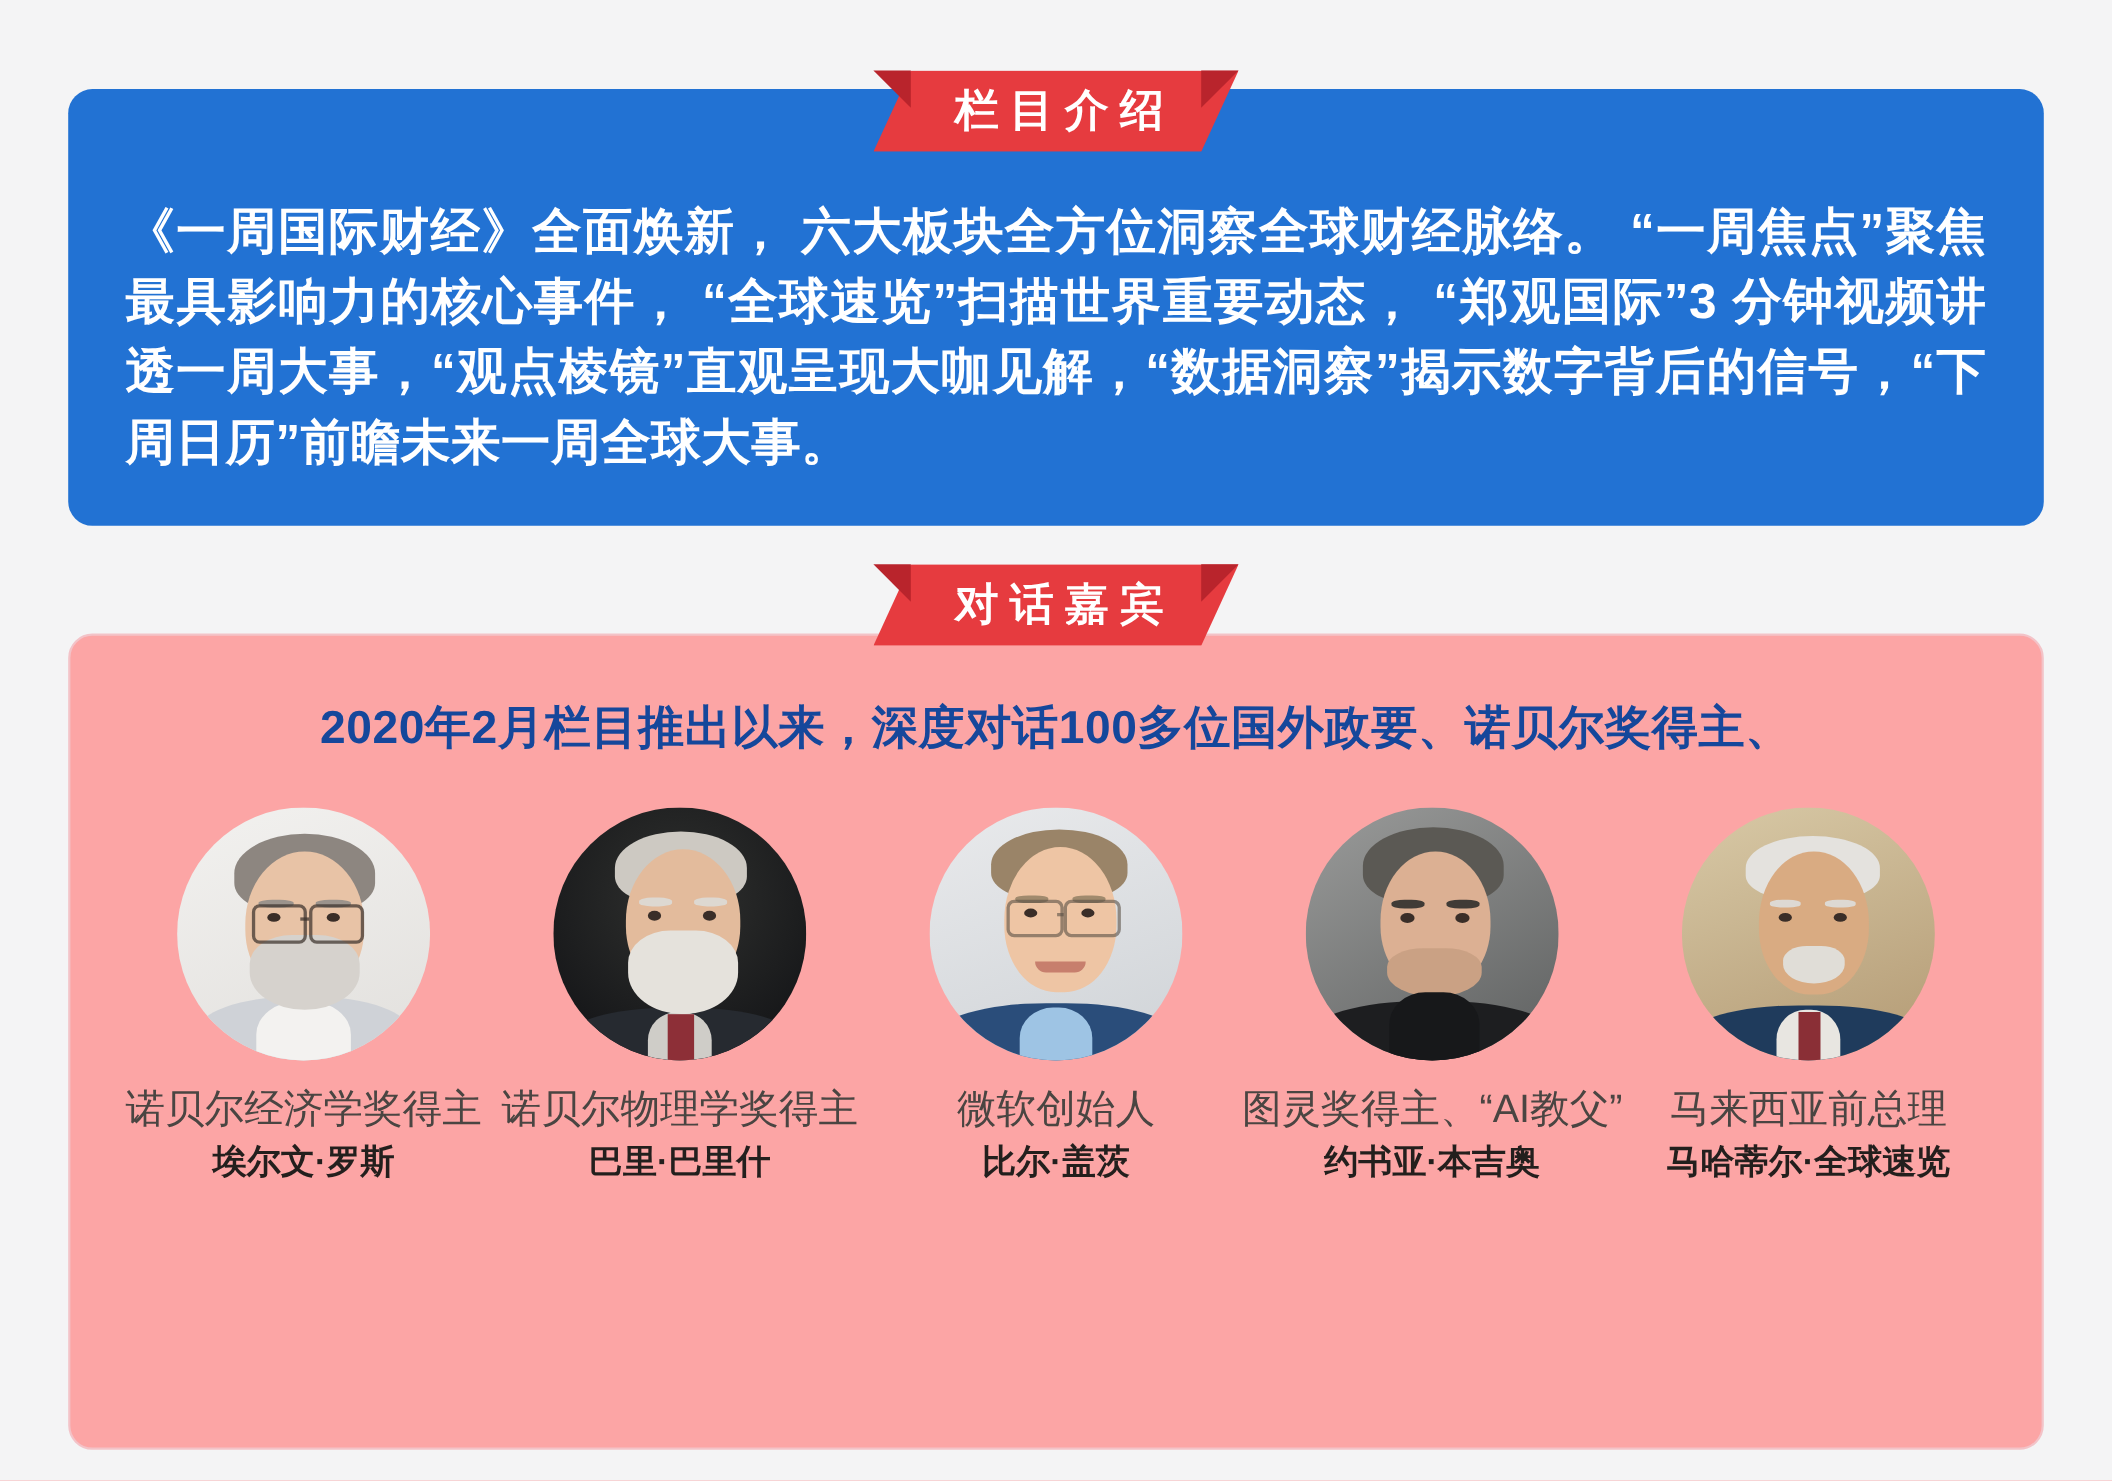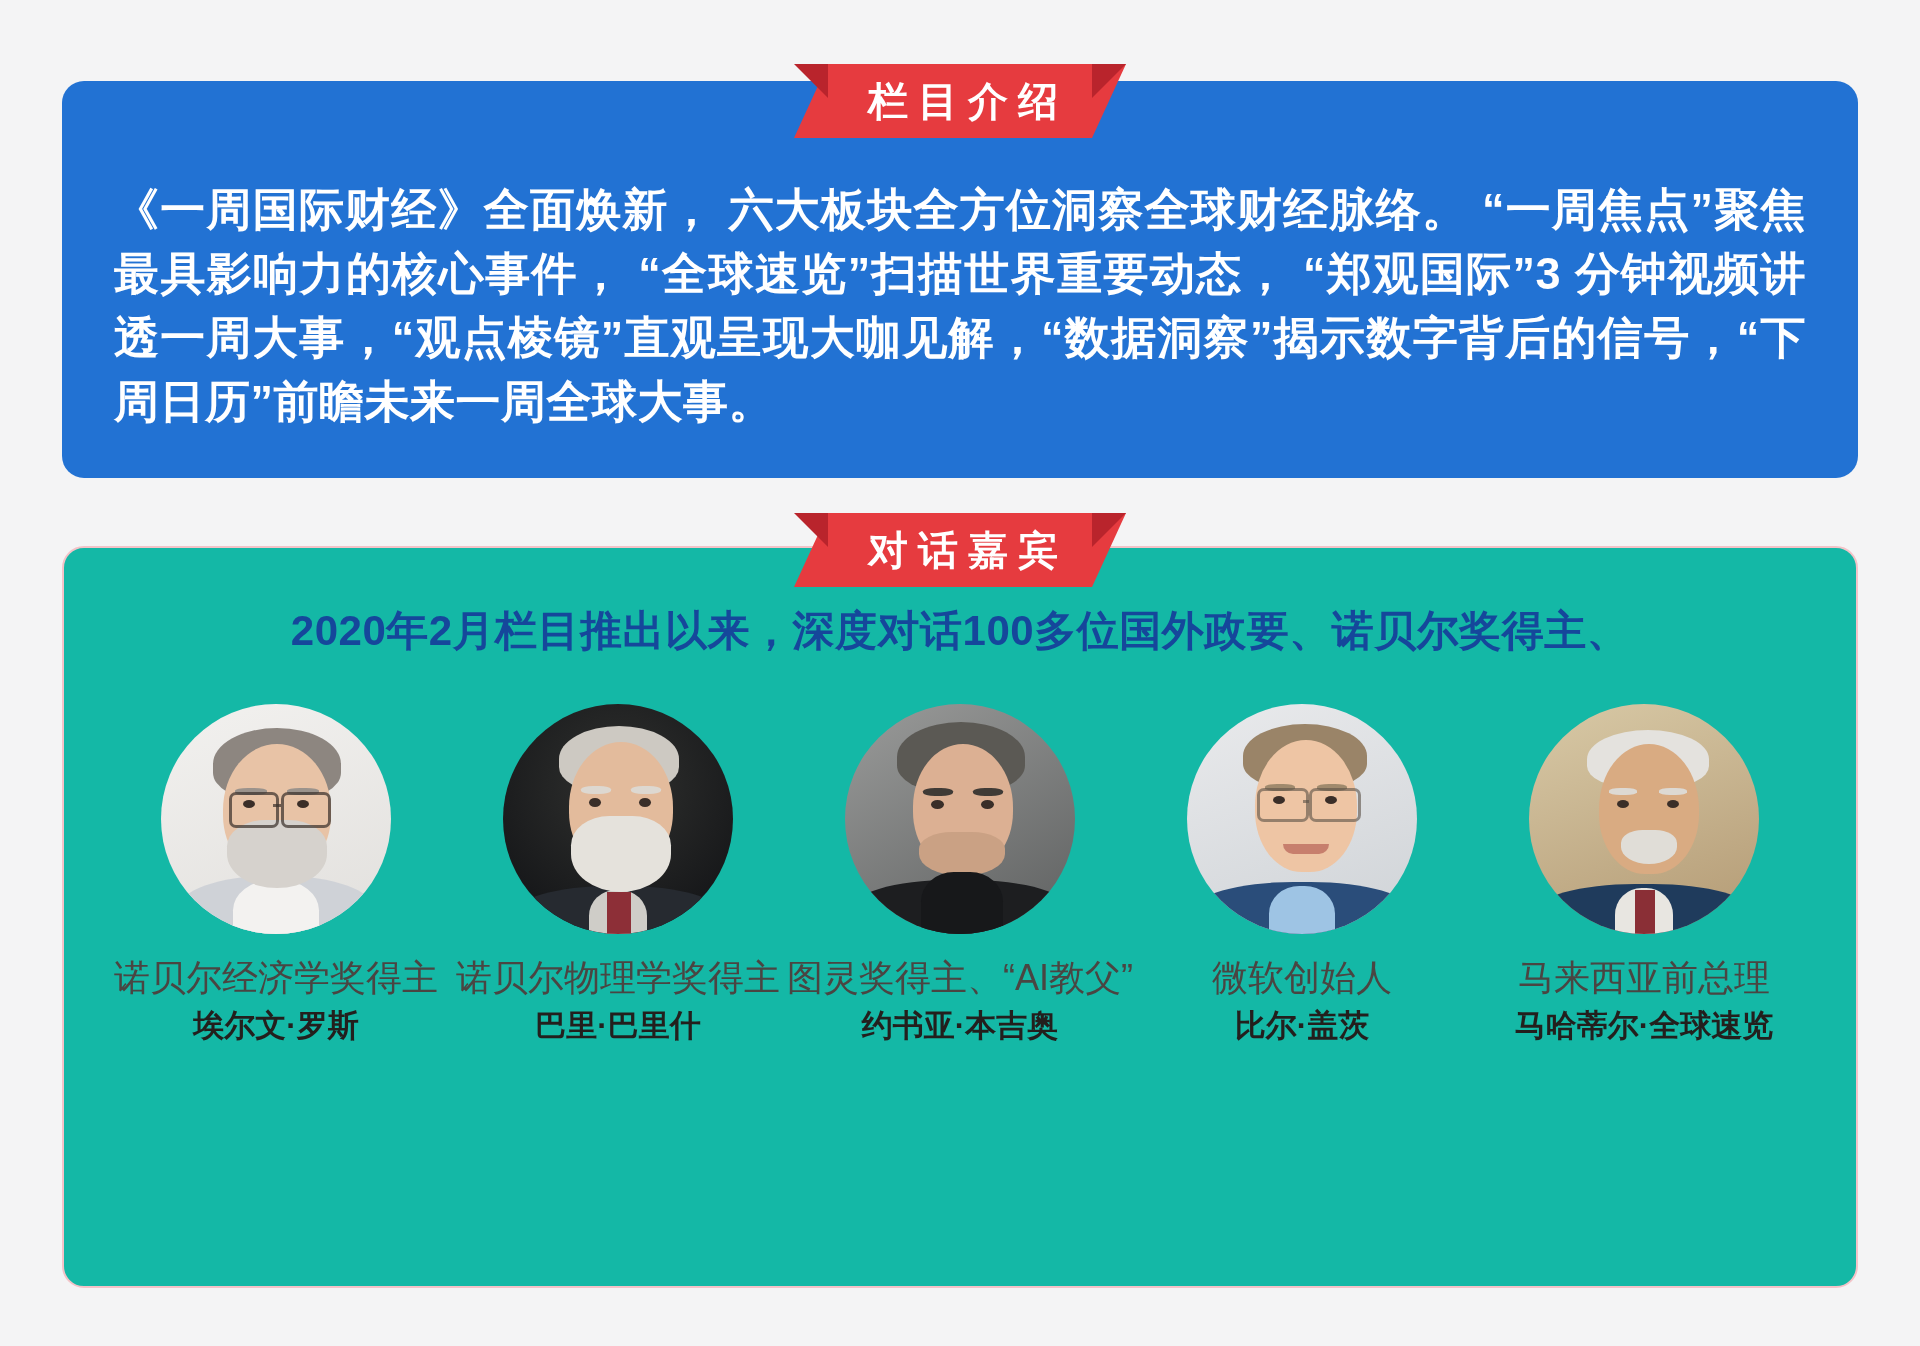--- a/index.html
+++ b/index.html
@@ -77,23 +77,23 @@
     font-weight:bold;
     line-height:64px;
     letter-spacing:0.5px;
     text-align:justify;
     margin-top:43px;
   }
 
   
   .guests-panel{
     position:absolute;
-    left:62px;top:546px;
+    left:62px;top:576px;
     width:1796px;height:742px;
-    background:#14b8a6;
+    background:#fca5a5;
     border:2px solid #f3c3c8;
     border-radius:22px;
     box-sizing:border-box;
     z-index:1;
   }
   .guests-heading{
     margin-top:52px;
     text-align:center;
     color:#15479b;
     font-size:42px;
@@ -205,57 +205,57 @@
         <div class="p-eye" style="left:86px;top:94px;width:12px;height:9px;"></div>
         <div class="p-eye" style="left:136px;top:94px;width:12px;height:9px;"></div>
         <div class="p-bar" style="left:104px;top:188px;width:24px;height:54px;background:#8d2f37;"></div>
       </div>
       <div class="guest-role">诺贝尔物理学奖得主</div>
       <div class="guest-name">巴里·巴里什</div>
     </div>
 
     <div class="guest">
       <div class="avatar">
-        <div class="p-bg" style="background:linear-gradient(150deg,#9a9b9a 0%,#5e6060 100%);"></div>
-        <div class="p-body" style="left:4px;top:176px;width:222px;height:66px;background:#1d1e20;"></div>
-        <div class="p-hair" style="left:52px;top:18px;width:128px;height:70px;background:#5b5954;"></div>
-        <div class="p-head" style="left:68px;top:40px;width:100px;height:126px;background:#dcb093;"></div>
-        <div class="p-beard" style="left:74px;top:128px;width:86px;height:44px;background:#caa184;"></div>
-        <div class="p-brow" style="left:78px;top:84px;width:30px;height:8px;background:#403b36;"></div>
-        <div class="p-brow" style="left:128px;top:84px;width:30px;height:8px;background:#403b36;"></div>
-        <div class="p-eye" style="left:86px;top:96px;width:13px;height:9px;"></div>
-        <div class="p-eye" style="left:136px;top:96px;width:13px;height:9px;"></div>
-        <div class="p-body" style="left:76px;top:168px;width:82px;height:74px;background:#17181a;border-radius:40% 40% 0 0;"></div>
-      </div>
-      <div class="guest-role">图灵奖得主、“AI教父”</div>
-      <div class="guest-name">约书亚·本吉奥</div>
-    </div>
-
-    <div class="guest">
-      <div class="avatar">
         <div class="p-bg" style="background:linear-gradient(160deg,#e9eaec 0%,#cfd3d7 100%);"></div>
         <div class="p-body" style="left:6px;top:178px;width:218px;height:64px;background:#2a4d7a;"></div>
         <div class="p-body" style="left:82px;top:182px;width:66px;height:60px;background:#9ec4e4;"></div>
         <div class="p-hair" style="left:56px;top:20px;width:124px;height:64px;background:#9a8468;"></div>
         <div class="p-head" style="left:68px;top:36px;width:102px;height:132px;background:#eec5a4;"></div>
         <div class="p-brow" style="left:78px;top:80px;width:30px;height:7px;background:#a08a6d;"></div>
         <div class="p-brow" style="left:130px;top:80px;width:30px;height:7px;background:#a08a6d;"></div>
         <div class="p-eye" style="left:86px;top:92px;width:12px;height:8px;"></div>
         <div class="p-eye" style="left:138px;top:92px;width:12px;height:8px;"></div>
         <div class="p-glass" style="left:70px;top:84px;width:46px;height:28px;border-color:rgba(90,80,70,.6);"></div>
         <div class="p-glass" style="left:122px;top:84px;width:46px;height:28px;border-color:rgba(90,80,70,.6);"></div>
         <div class="p-bar" style="left:116px;top:96px;width:6px;height:3px;background:rgba(90,80,70,.6);"></div>
         <div class="p-bar" style="left:96px;top:140px;width:46px;height:10px;border-radius:0 0 20px 20px;background:#c77f6d;"></div>
       </div>
       <div class="guest-role">微软创始人</div>
       <div class="guest-name">比尔·盖茨</div>
     </div>
 
     <div class="guest">
       <div class="avatar">
+        <div class="p-bg" style="background:linear-gradient(150deg,#9a9b9a 0%,#5e6060 100%);"></div>
+        <div class="p-body" style="left:4px;top:176px;width:222px;height:66px;background:#1d1e20;"></div>
+        <div class="p-hair" style="left:52px;top:18px;width:128px;height:70px;background:#5b5954;"></div>
+        <div class="p-head" style="left:68px;top:40px;width:100px;height:126px;background:#dcb093;"></div>
+        <div class="p-beard" style="left:74px;top:128px;width:86px;height:44px;background:#caa184;"></div>
+        <div class="p-brow" style="left:78px;top:84px;width:30px;height:8px;background:#403b36;"></div>
+        <div class="p-brow" style="left:128px;top:84px;width:30px;height:8px;background:#403b36;"></div>
+        <div class="p-eye" style="left:86px;top:96px;width:13px;height:9px;"></div>
+        <div class="p-eye" style="left:136px;top:96px;width:13px;height:9px;"></div>
+        <div class="p-body" style="left:76px;top:168px;width:82px;height:74px;background:#17181a;border-radius:40% 40% 0 0;"></div>
+      </div>
+      <div class="guest-role">图灵奖得主、“AI教父”</div>
+      <div class="guest-name">约书亚·本吉奥</div>
+    </div>
+
+    <div class="guest">
+      <div class="avatar">
         <div class="p-bg" style="background:linear-gradient(160deg,#d8c9a6 0%,#b39a74 100%);"></div>
         <div class="p-body" style="left:6px;top:180px;width:218px;height:62px;background:#1f3b5c;"></div>
         <div class="p-body" style="left:86px;top:184px;width:58px;height:58px;background:#e8e6e1;"></div>
         <div class="p-hair" style="left:58px;top:26px;width:122px;height:58px;background:#e4e2de;"></div>
         <div class="p-head" style="left:70px;top:40px;width:100px;height:130px;background:#d9ab82;"></div>
         <div class="p-beard" style="left:92px;top:126px;width:56px;height:34px;background:#e0ddd7;"></div>
         <div class="p-brow" style="left:80px;top:84px;width:28px;height:7px;background:#ddd9d3;"></div>
         <div class="p-brow" style="left:130px;top:84px;width:28px;height:7px;background:#ddd9d3;"></div>
         <div class="p-eye" style="left:88px;top:96px;width:12px;height:8px;"></div>
         <div class="p-eye" style="left:138px;top:96px;width:12px;height:8px;"></div>

